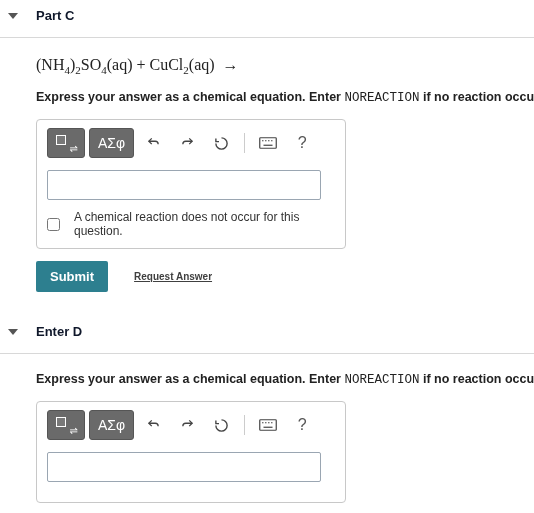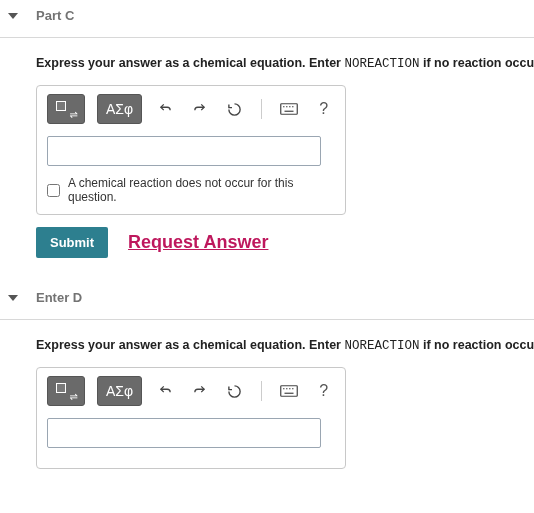--- a/index.html
+++ b/index.html
@@ -21,21 +21,21 @@
     border-bottom: 1px solid #d8d8d8;
     cursor: pointer;
   }
   .caret {
     width: 0; height: 0;
     border-left: 5px solid transparent;
     border-right: 5px solid transparent;
     border-top: 6px solid #555;
     margin-right: 18px;
   }
-  .part-title { font-weight: bold; font-size: 13px; color: #737373; }
+  .part-title { font-weight: bold; font-size: 13px; color: #0f172a; }
   .part-body { padding: 18px 0 0 36px; }
   .equation {
     font-family: "Times New Roman", serif;
     font-size: 16px;
     color: #222;
     margin-bottom: 14px;
   }
   .sub { font-size: 11px; vertical-align: sub; }
   .arrow { font-size: 16px; }
   .instruction {
@@ -49,21 +49,21 @@
   .answer-panel {
     border: 1px solid #c8c8c8;
     border-radius: 4px;
     padding: 8px 10px 10px 10px;
     width: 310px;
     background: #fff;
   }
   .toolbar {
     display: flex;
     align-items: center;
-    gap: 12px;
+    gap: 4px;
     margin-bottom: 12px;
   }
   .tbtn {
     height: 30px;
     border-radius: 3px;
     display: flex;
     align-items: center;
     justify-content: center;
     cursor: pointer;
     font-size: 14px;
@@ -101,54 +101,55 @@
     border-radius: 2px;
     padding: 4px 6px;
     font-size: 14px;
     outline: none;
     margin-bottom: 10px;
     display: block;
   }
   .checkbox-row {
     display: flex;
     align-items: center;
-    gap: 8px;
+    gap: 14px;
     font-size: 12px;
     color: #333;
     justify-content: flex-end;
   }
   .checkbox-row input { margin: 0; width: 13px; height: 13px; }
-  .actions { margin-top: 12px; display: flex; align-items: center; gap: 20px; }
+  .actions { margin-top: 12px; display: flex; align-items: center; gap: 26px; }
   .submit-btn {
     background: #2d7f8f;
     color: #fff;
     border: none;
     padding: 8px 14px;
     font-size: 13px;
     font-weight: bold;
     border-radius: 2px;
     cursor: pointer;
   }
   .request-link {
-    color: #be185d;
+    color: #404040;
     font-weight: bold;
-    font-size: 18px;
+    font-size: 10px;
     text-decoration: underline;
     cursor: pointer;
   }
 </style>
 </head>
 <body>
 
 <div class="part">
   <div class="part-header">
     <span class="caret"></span>
     <span class="part-title">Part C</span>
   </div>
   <div class="part-body">
+    <div class="equation">(NH<span class="sub">4</span>)<span class="sub">2</span>SO<span class="sub">4</span>(aq) + CuCl<span class="sub">2</span>(aq)&nbsp;&nbsp;<span class="arrow">→</span></div>
     <div class="instruction">
       <span>Express your answer as a chemical equation. Enter </span><span class="mono">NOREACTION</span><span> if no reaction occurs. Ide</span>
     </div>
     <div class="answer-panel">
       <div class="toolbar">
         <div class="tbtn tbtn-dark" title="Templates">
             <span class="templates-icon"></span>
           </div>
         <div class="tbtn tbtn-dark">ΑΣφ</div>
         <div class="tbtn tbtn-light" title="Undo">

